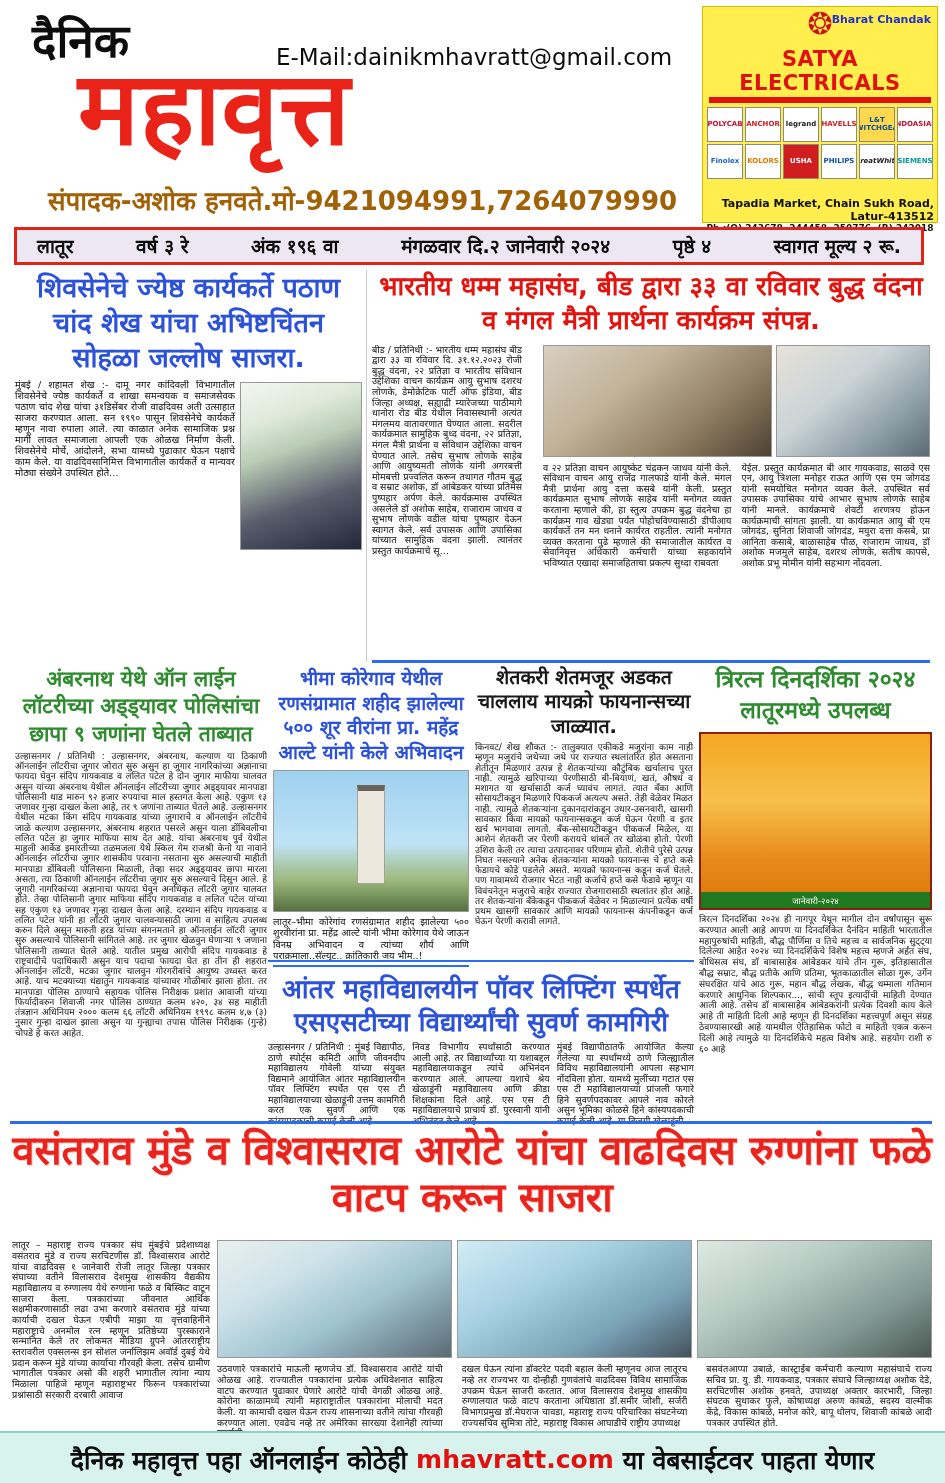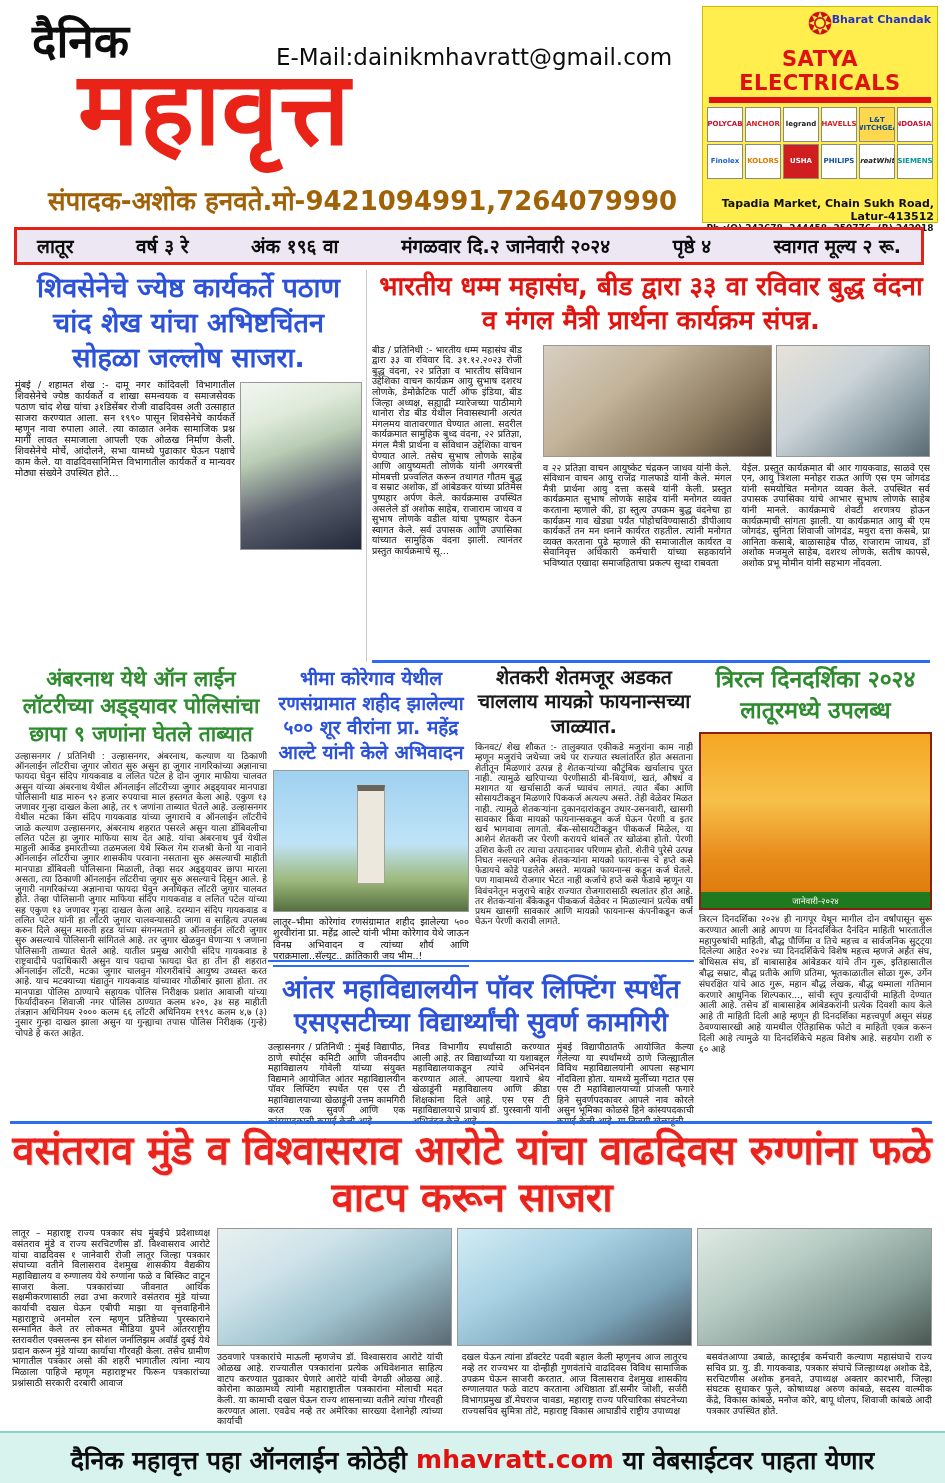--- a/index.html
+++ b/index.html
@@ -82,21 +82,21 @@
   .art-power{position:absolute;left:268px;top:960px;width:426px;height:160px;box-sizing:border-box;
              border-top:2px solid #2a6df0;padding-top:11px;}
   .art-power h2{font-size:26px;line-height:1.25;}
   .power-cols{display:flex;gap:7px;margin-top:4px;}
   .power-cols div{flex:1;font-size:9.2px;line-height:1.15;text-align:justify;height:86px;overflow:hidden;}
   .hr-mid{position:absolute;left:10px;top:1121px;width:922px;border-top:3px solid #2a6df0;}
   
   .art-bday{position:absolute;left:12px;top:1127px;width:920px;height:300px;}
   .art-bday h1{font-size:40px;line-height:1.18;font-weight:800;color:#ea231d;
                text-shadow:1px 1px 0 #f8c9c4;}
-  .bday-row{display:flex;gap:7px;margin-top:7px;}
+  .bday-row{display:flex;gap:7px;margin-top:19px;}
   .bday-c0{width:198px;font-size:9.2px;line-height:1.16;text-align:justify;height:214px;overflow:hidden;}
   .bday-main{flex:1;}
   .bday-photos{display:flex;gap:5px;}
   .ph-hosp{flex:1;height:118px;}
   .ph-h1{background:linear-gradient(150deg,#e8f0ee,#cfe3ea 30%,#9fc3cf 60%,#5a6b74);}
   .ph-h2{background:linear-gradient(150deg,#d2ecf4,#a9d2e4 35%,#7aa3b8 70%,#45525c);}
   .ph-h3{background:linear-gradient(150deg,#dfe9e4,#b7ccc4 35%,#839a94 70%,#4a5752);}
   .bday-cols{display:flex;gap:19px;margin-top:6px;}
   .bday-cols div{flex:1;font-size:9.2px;line-height:1.16;text-align:justify;height:88px;overflow:hidden;}
   

